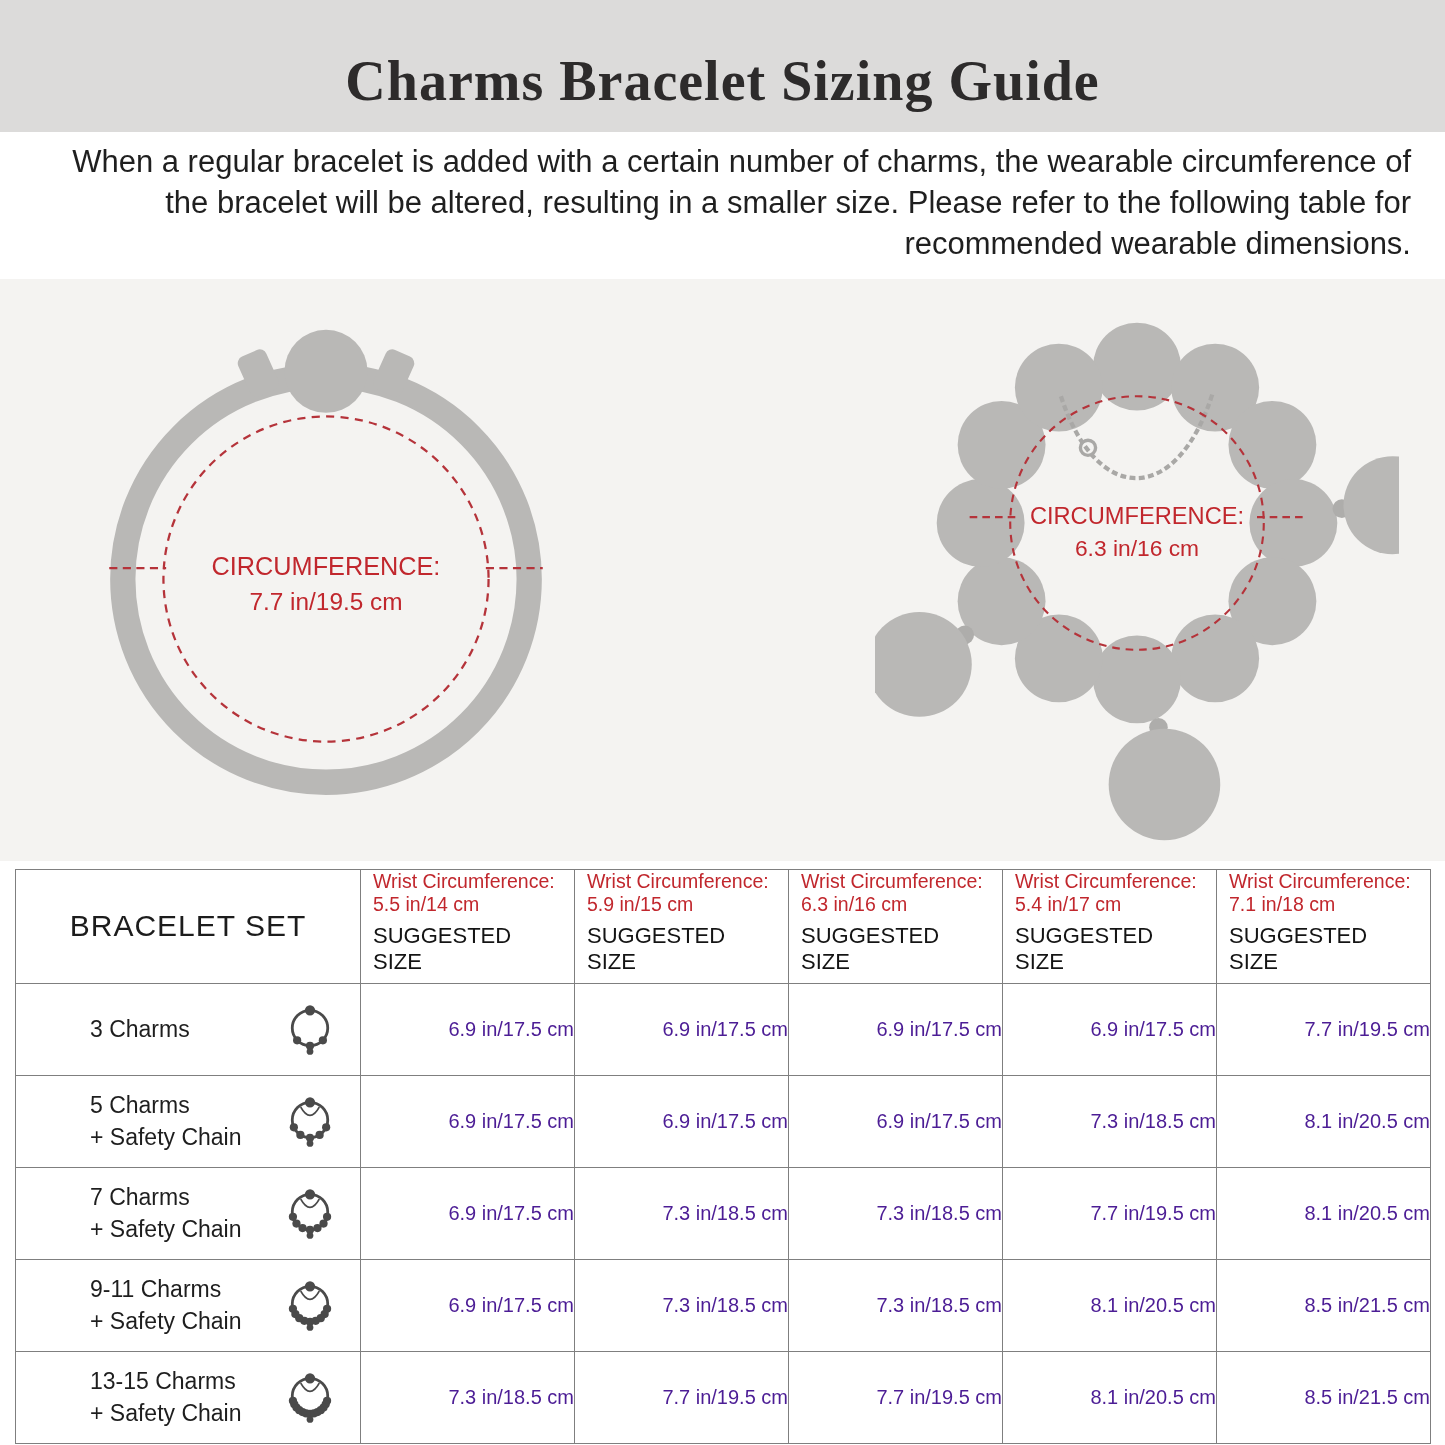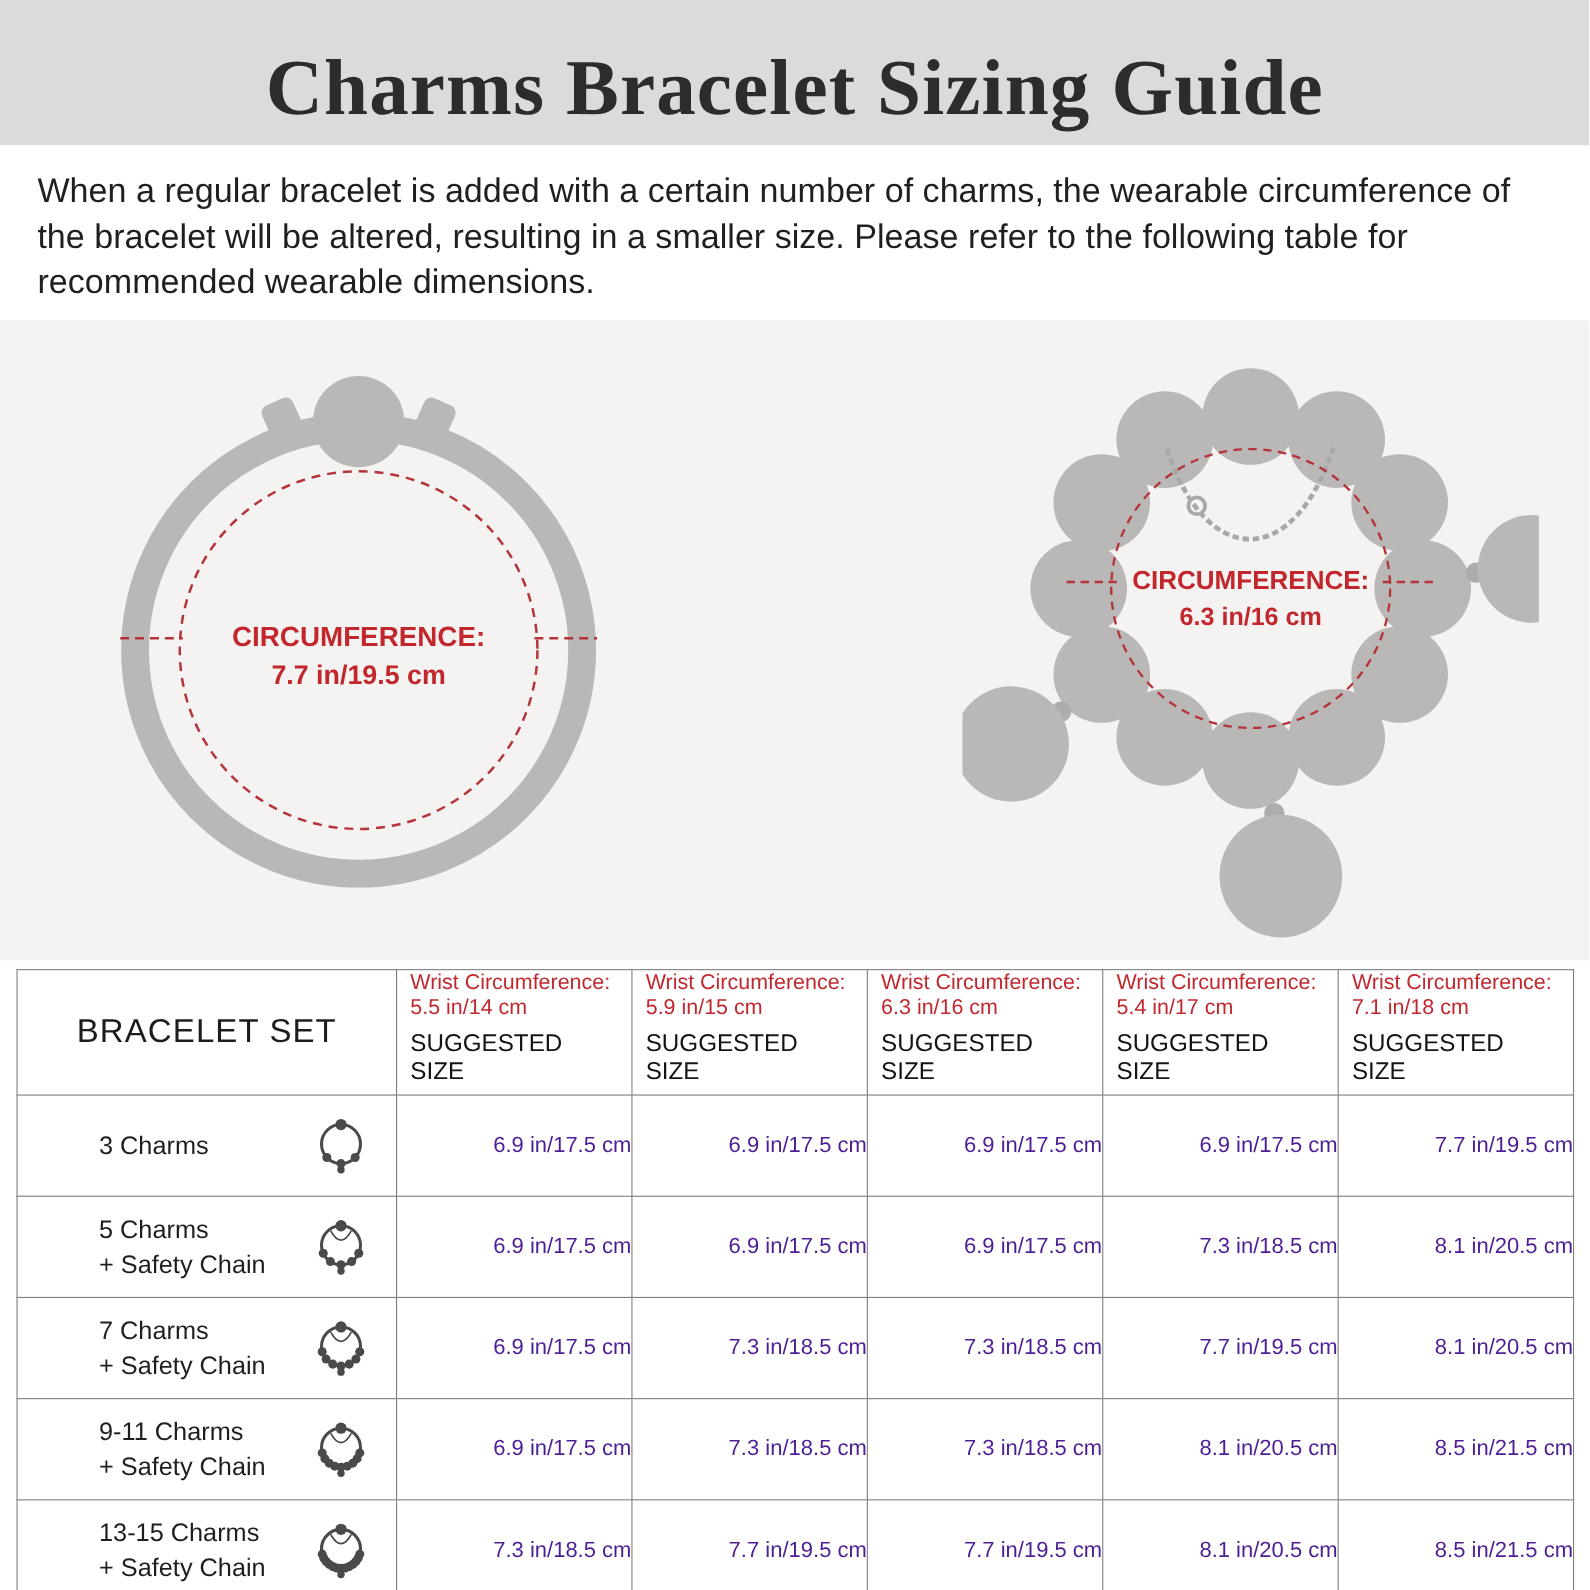--- a/index.html
+++ b/index.html
@@ -8,32 +8,33 @@
     width:1445px; min-height:1445px;
     font-family:"Liberation Sans", sans-serif;
     color:#1d1d1d;
   }
   .banner {
     height:132px; background:#dcdbda;
     display:flex; align-items:center; justify-content:center;
   }
   .banner h1 {
     font-family:"Liberation Serif", serif;
-    font-size:72px; font-weight:600; color:#2d2b2b; letter-spacing:1px;margin-top:29px;
+    font-size:56px; font-weight:600; color:#2d2b2b; letter-spacing:1px;margin-top:29px;
   }
   .intro {
     font-size:31px; line-height:1.32; color:#1f1f1f;
-    padding:22px 34px 14px 34px;
+    padding:10px 34px 14px 34px;
+    text-align:right;
   }
   .diagrams {
     background:#f4f3f1;
     display:flex; justify-content:space-between; align-items:center;
     padding:4px 46px; height:582px;
   }
-  .diagram { display:flex; align-items:center; justify-content:center;font-weight:bold; }
+  .diagram { display:flex; align-items:center; justify-content:center; }
   .dim-text { fill:#c1272d; font-family:"Liberation Sans",sans-serif; font-size:28px; }
   .dim-text.value { font-size:27px; }
 
   table.sizing {
     width:1415px; margin:8px 15px 12px 15px;
     border-collapse:collapse; table-layout:fixed;
   }
   table.sizing th, table.sizing td { border:1px solid #7f7f7f; }
   th.first {
     width:345px; font-size:30px; font-weight:400;

